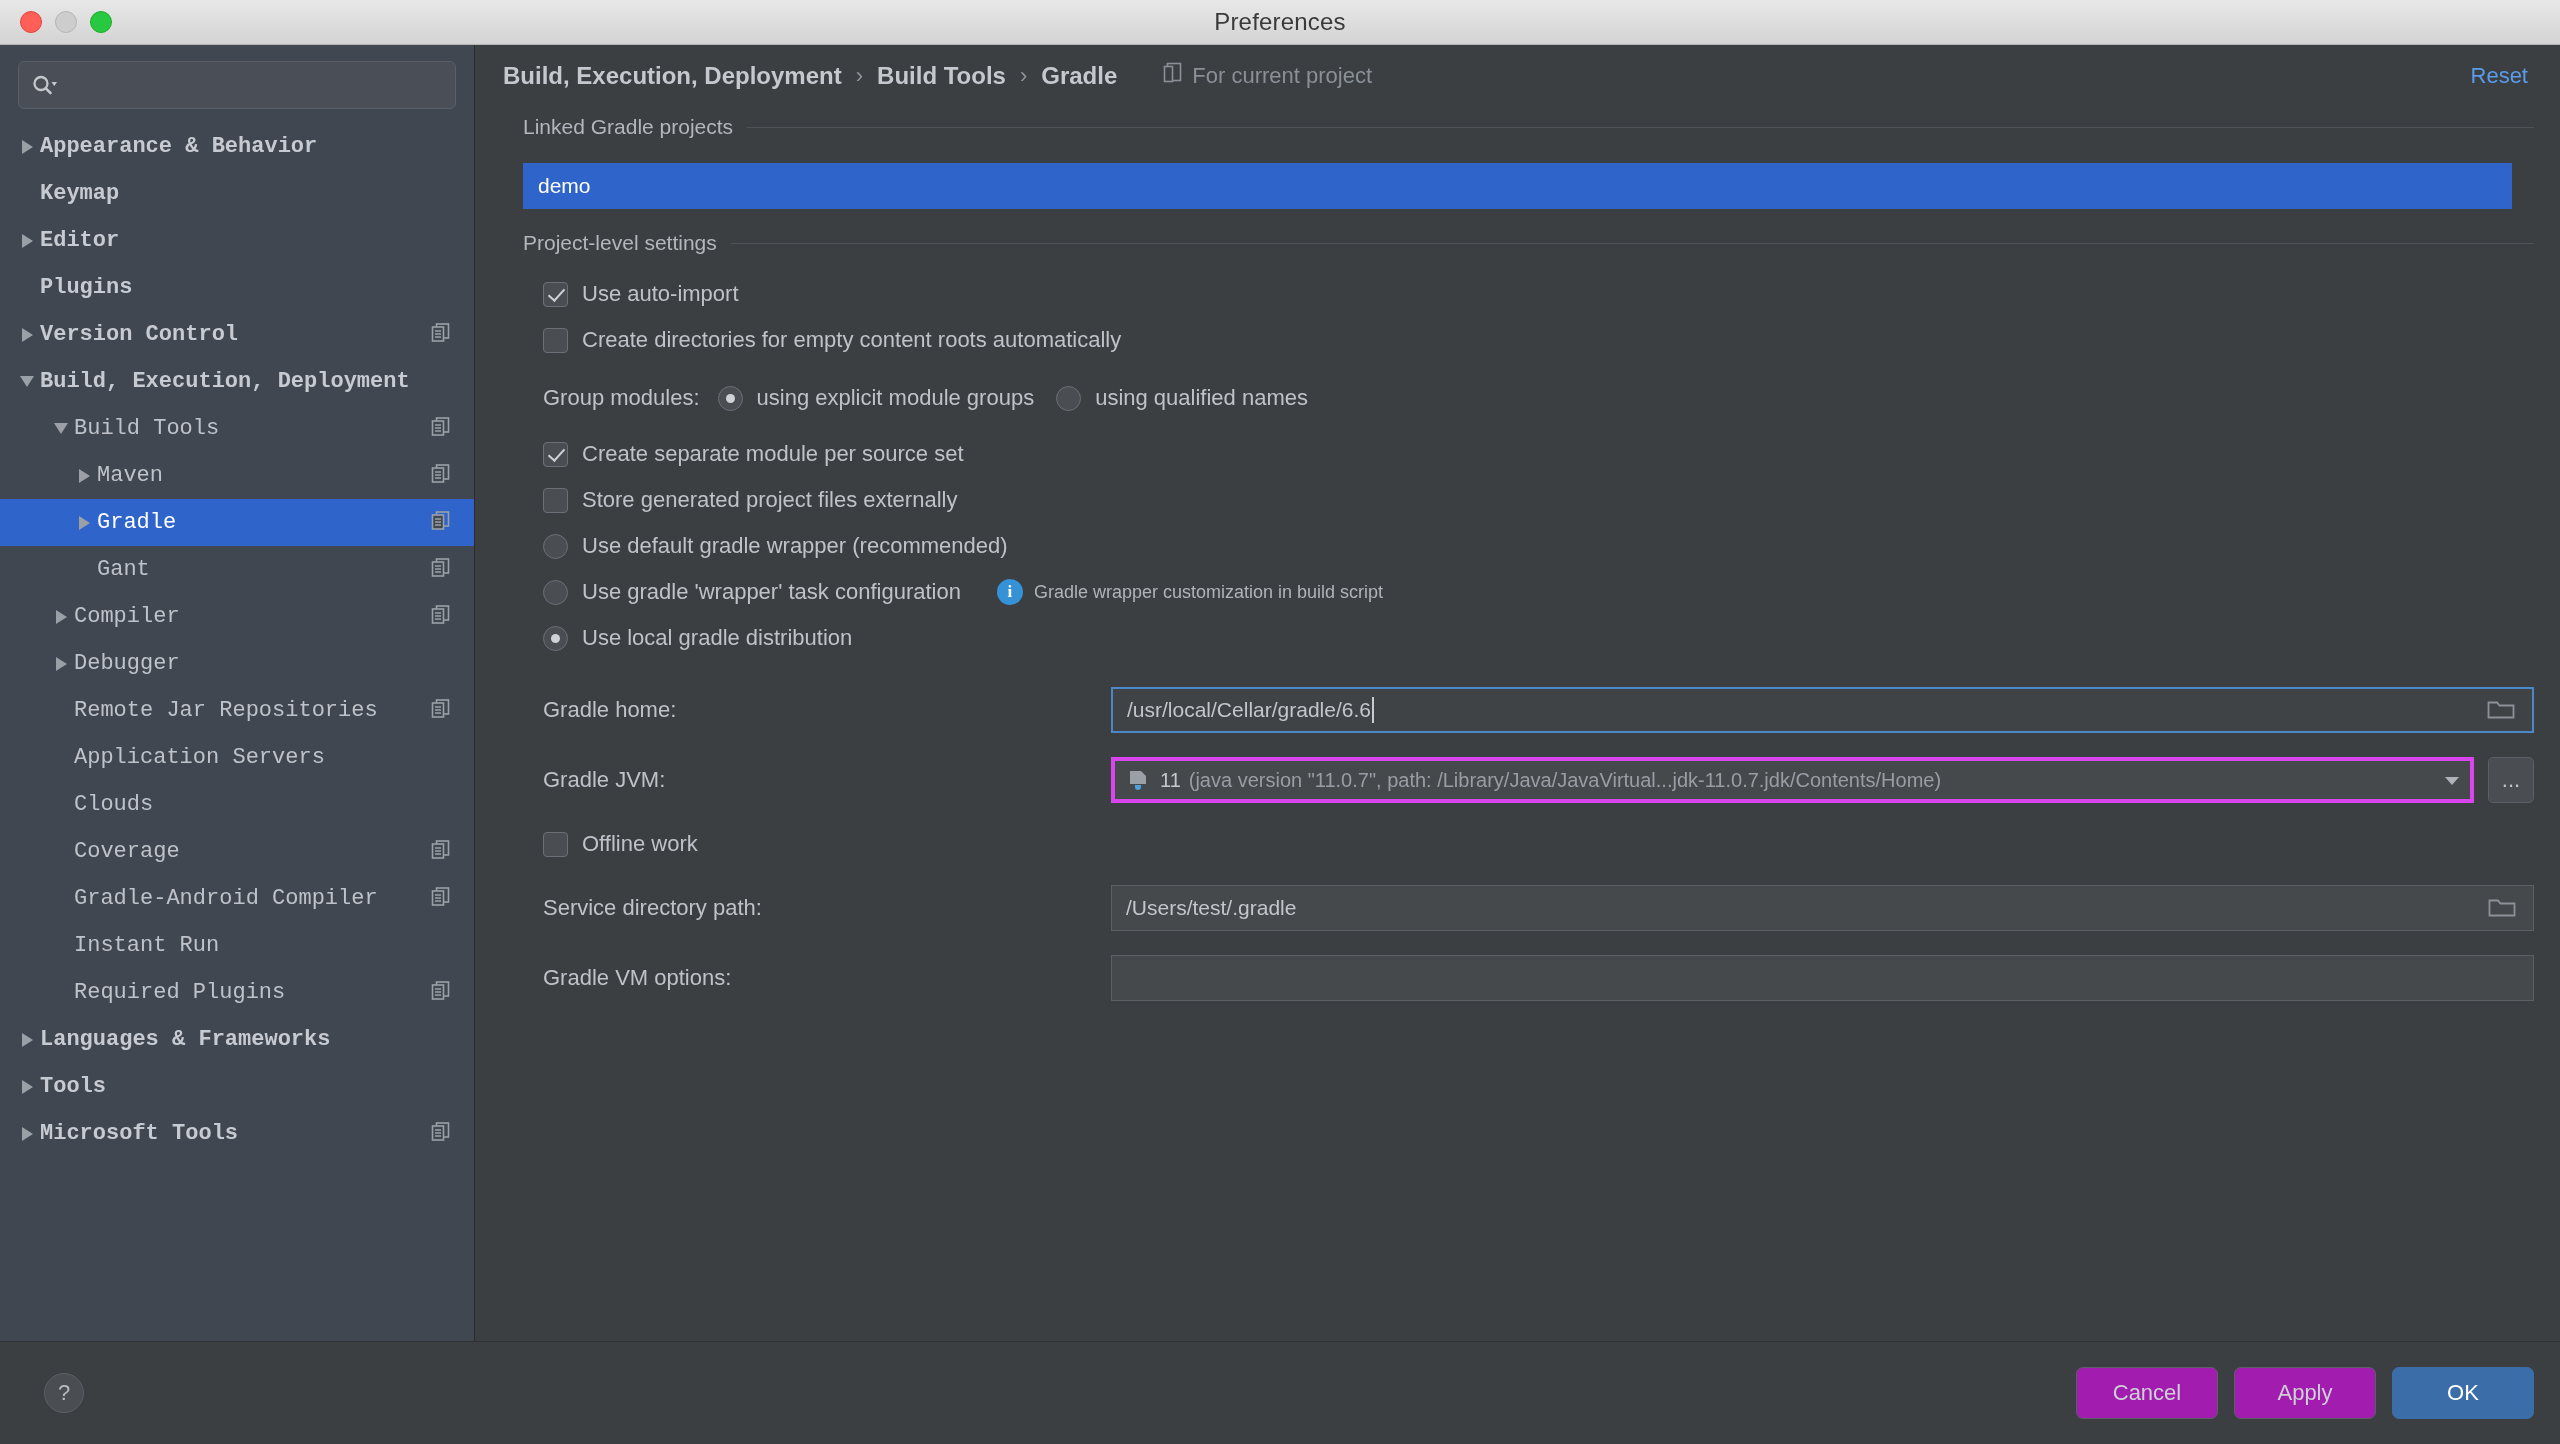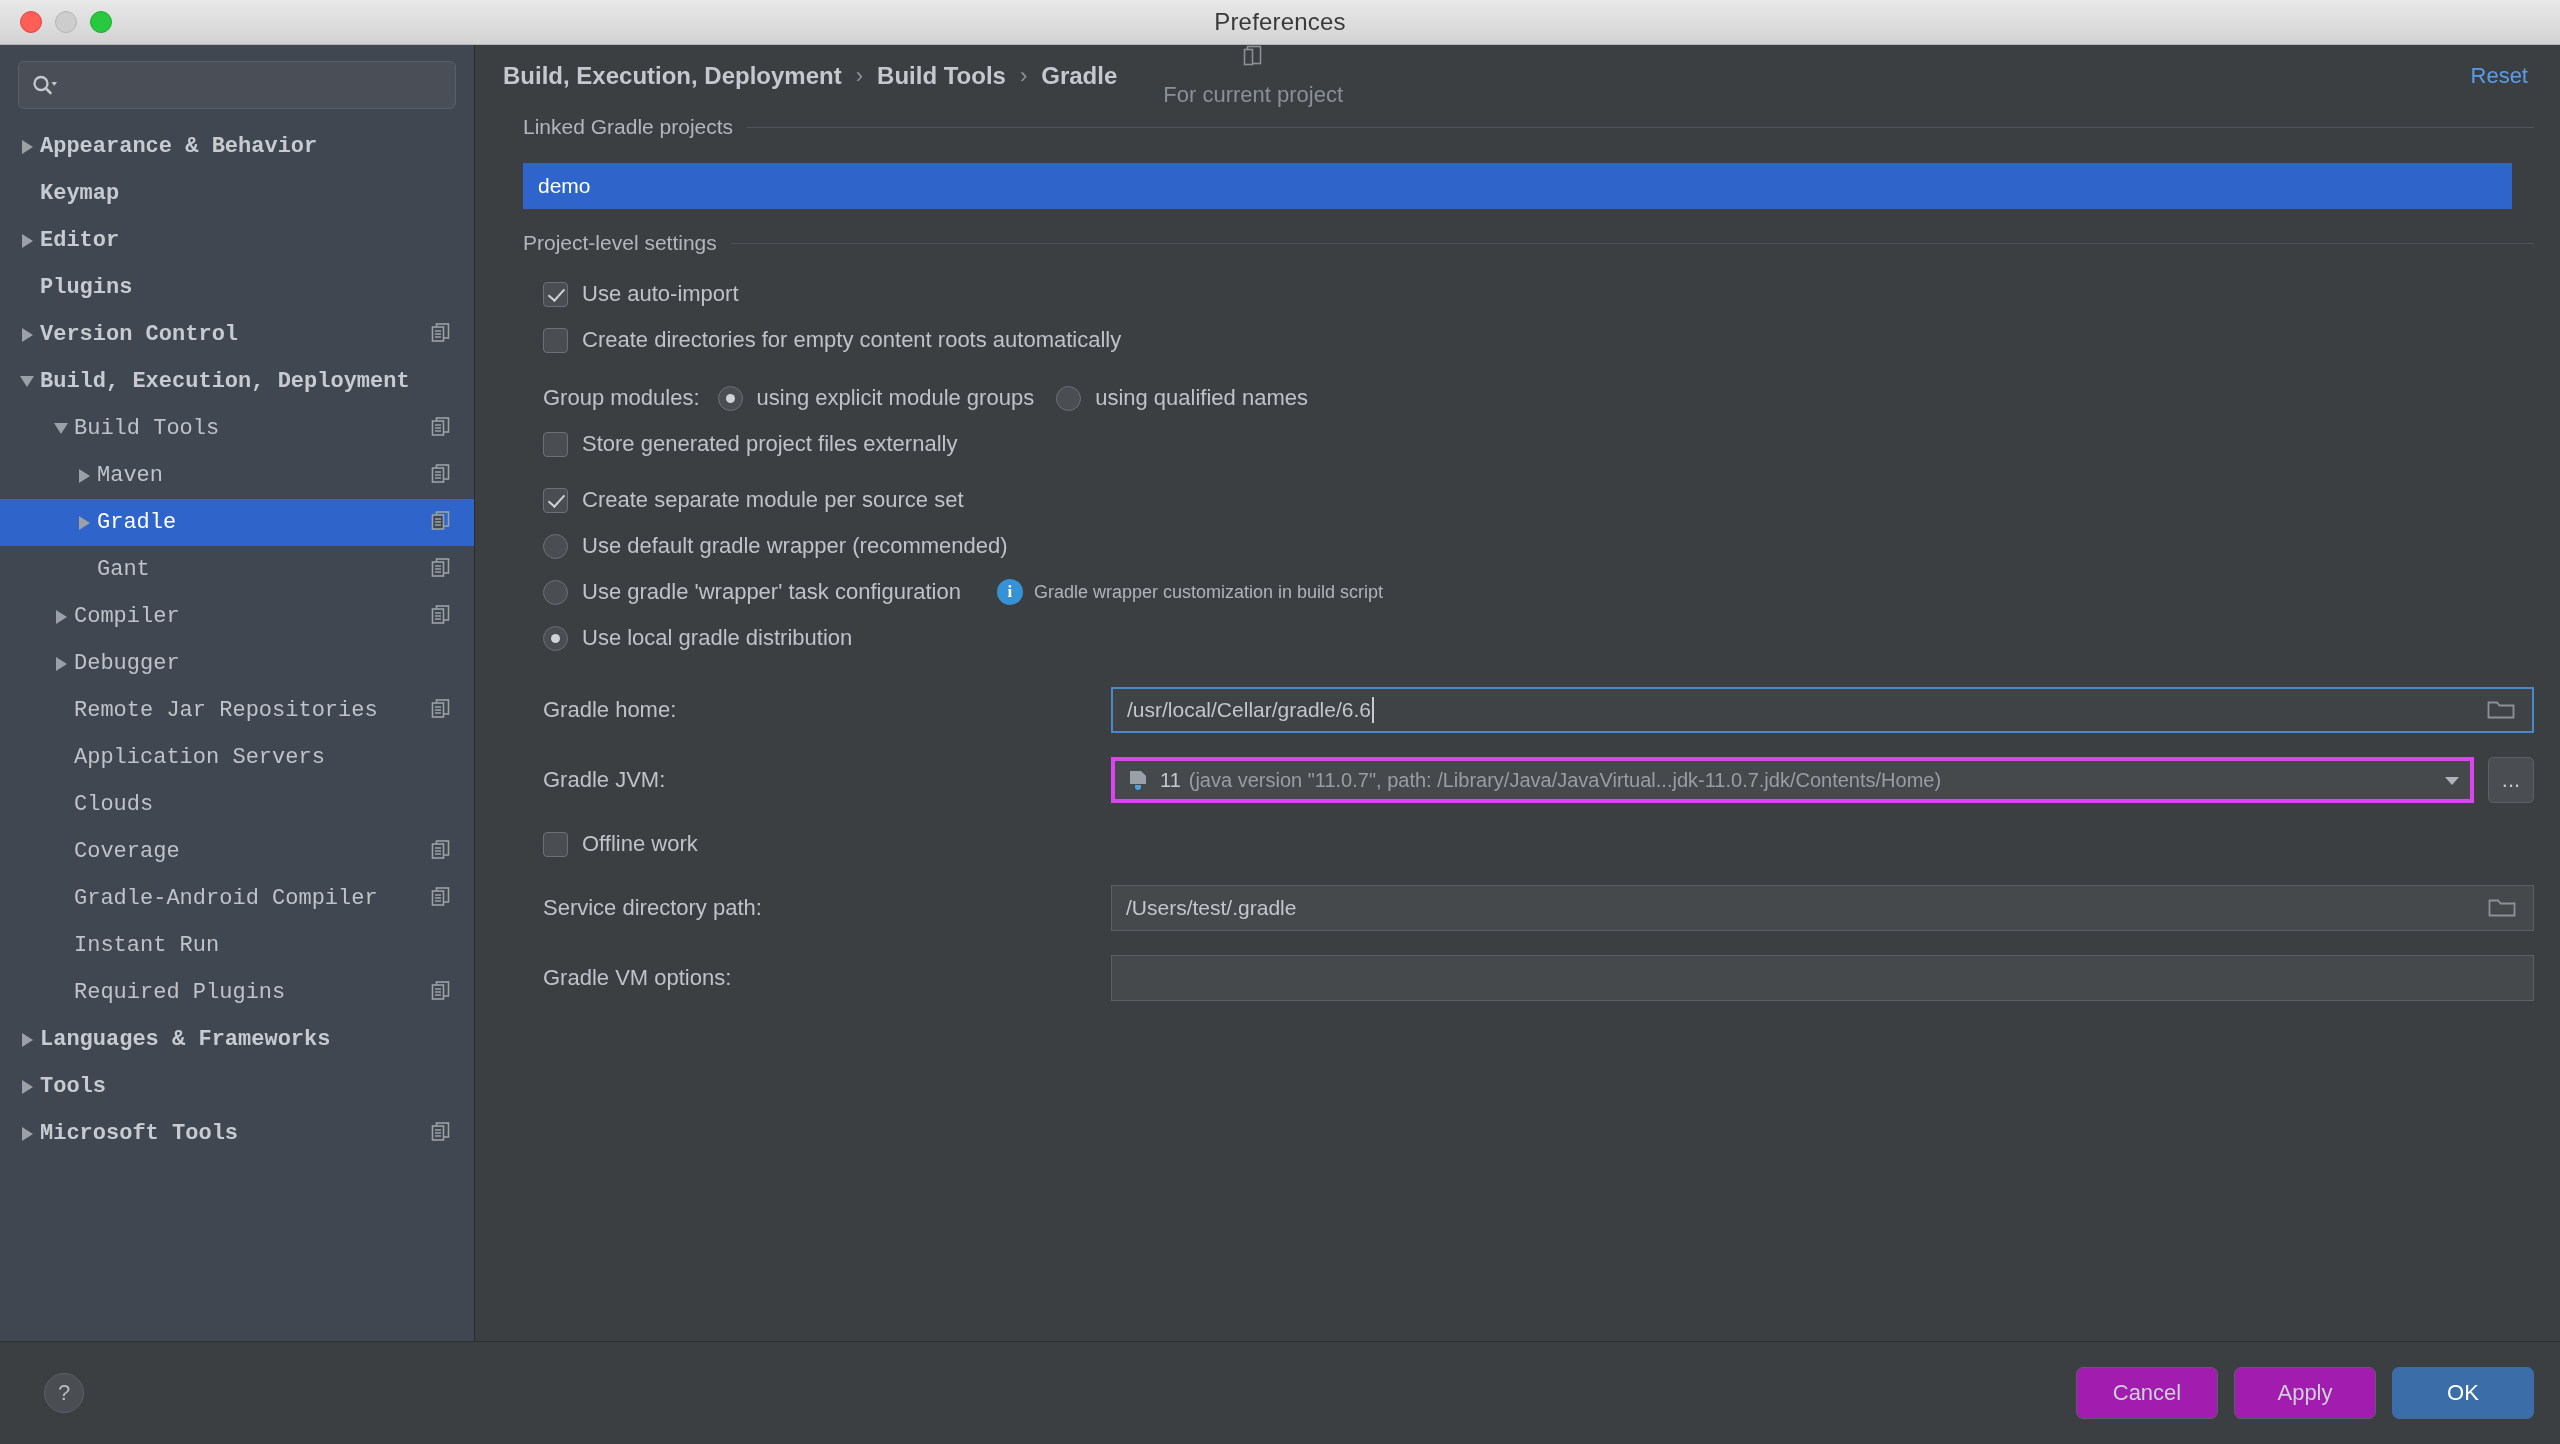--- a/index.html
+++ b/index.html
@@ -97,21 +97,21 @@
     padding: 0 26px 0 26px; overflow: hidden;
   }
   #breadcrumb-bar {
     display: flex; align-items: center; height: 62px;
     padding-left: 2px; position: relative;
   }
   .crumb { font-size: 24px; font-weight: bold; color: #c5c9cf; }
   .crumb-sep { font-size: 22px; color: #8e949c; margin: 0 14px; }
   #crumb-scope {
     display: flex; align-items: center; gap: 9px;
-    margin-left: 46px; font-size: 22px; color: #8a9098; flex-direction: column;
+    margin-left: 46px; font-size: 22px; color: #8a9098;
   }
   #reset-link {
     position: absolute; right: 6px; top: 50%; transform: translateY(-50%);
     color: #5a9bea; font-size: 22px; cursor: pointer;
   }
 
   .group-header {
     display: flex; align-items: center; gap: 14px;
     margin: 6px 0 0 22px;
   }
@@ -477,28 +477,28 @@
       </div>
 
       <div class="opt-row" style="margin-top:12px;">
         <span class="opt-label" style="margin-left:0;">Group modules:</span>
         <span class="rb checked" style="margin-left:18px;"></span>
         <span class="opt-label">using explicit module groups</span>
         <span class="rb" style="margin-left:22px;"></span>
         <span class="opt-label">using qualified names</span>
       </div>
 
-      <div class="opt-row">
-        <span class="cb"></span>
-        <span class="opt-label">Store generated project files externally</span>
-      </div>
-
       <div class="opt-row" style="margin-top:10px;">
         <span class="cb checked"></span>
         <span class="opt-label">Create separate module per source set</span>
+      </div>
+
+      <div class="opt-row">
+        <span class="cb"></span>
+        <span class="opt-label">Store generated project files externally</span>
       </div>
 
       <div class="opt-row">
         <span class="rb"></span>
         <span class="opt-label">Use default gradle wrapper (recommended)</span>
       </div>
 
       <div class="opt-row">
         <span class="rb"></span>
         <span class="opt-label">Use gradle 'wrapper' task configuration</span>

